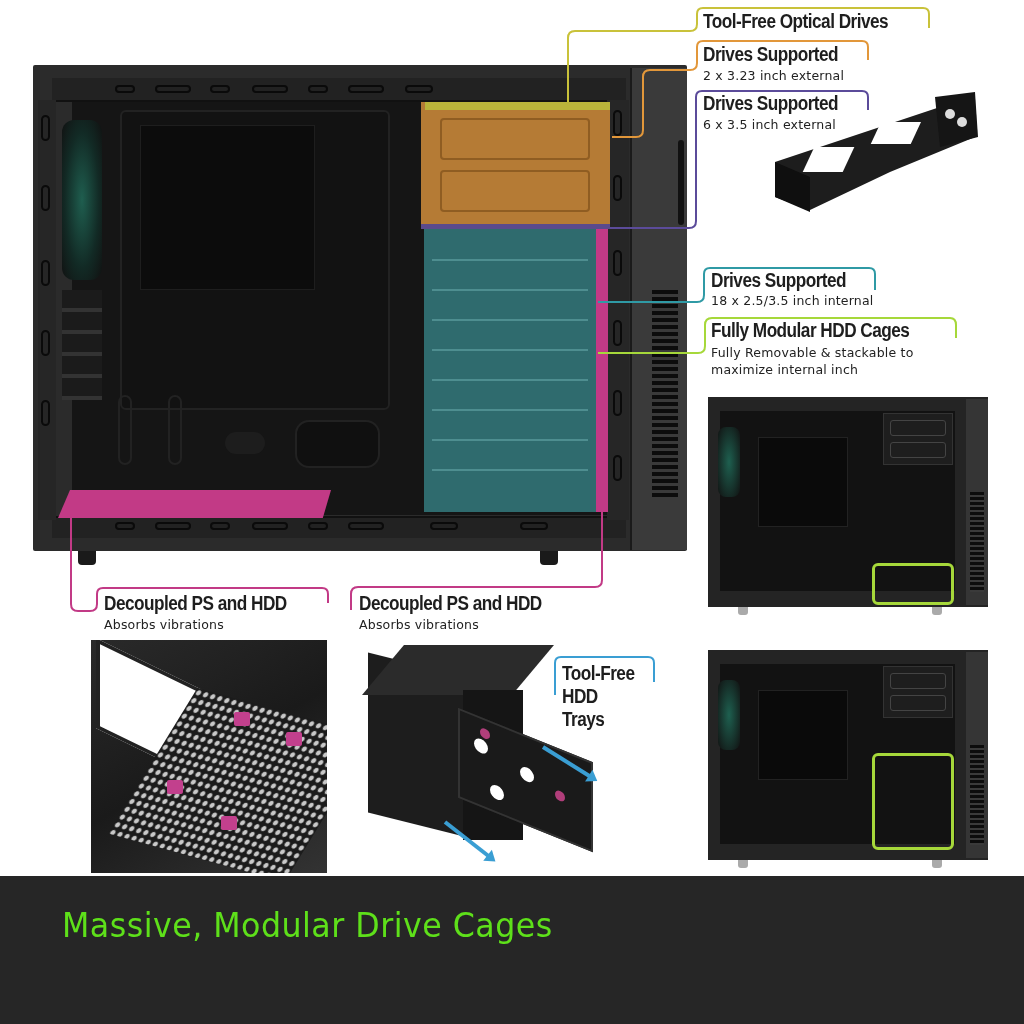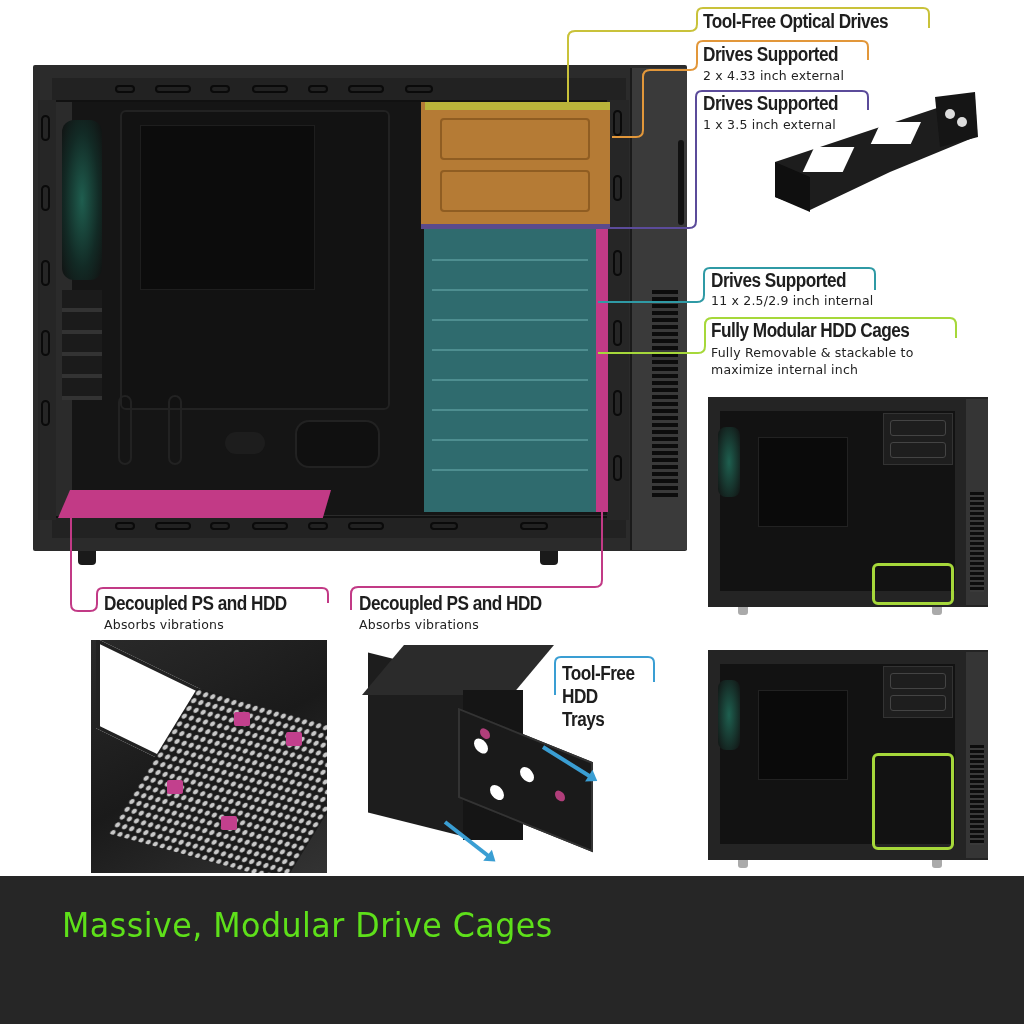--- a/index.html
+++ b/index.html
@@ -167,27 +167,27 @@
   <path d="M71 517 V604 Q71 611 78 611 H90 Q97 611 97 604 V594 Q97 588 103 588 H322 Q328 588 328 594 V603" fill="none" stroke="#c23a86" stroke-width="2"></path>
 
   <path d="M602 512 V580 Q602 587 595 587 H358 Q351 587 351 594 V610" fill="none" stroke="#c23a86" stroke-width="2"></path>
 
   <path d="M555 695 V663 Q555 657 561 657 H648 Q654 657 654 663 V682" fill="none" stroke="#3a9ed3" stroke-width="2"></path>
 </svg>
 
 <div class="c-title" style="left:703px;top:10px;">Tool-Free Optical Drives</div>
 
 <div class="c-title" style="left:703px;top:43px;">Drives Supported</div>
-<div class="c-sub" style="left:703px;top:68px;">2 x 4.33 inch external</div>
+<div class="c-sub" style="left:703px;top:68px;">2 x 3.23 inch external</div>
 
 <div class="c-title" style="left:703px;top:92px;">Drives Supported</div>
-<div class="c-sub" style="left:703px;top:117px;">1 x 3.5 inch external</div>
+<div class="c-sub" style="left:703px;top:117px;">6 x 3.5 inch external</div>
 
 <div class="c-title" style="left:711px;top:269px;">Drives Supported</div>
-<div class="c-sub" style="left:711px;top:293px;">11 x 2.5/2.9 inch internal</div>
+<div class="c-sub" style="left:711px;top:293px;">18 x 2.5/3.5 inch internal</div>
 
 <div class="c-title" style="left:711px;top:319px;">Fully Modular HDD Cages</div>
 <div class="c-sub" style="left:711px;top:345px;">Fully Removable &amp; stackable to</div>
 <div class="c-sub" style="left:711px;top:362px;">maximize internal inch</div>
 
 <div class="c-title" style="left:104px;top:592px;">Decoupled PS and HDD</div>
 <div class="c-sub" style="left:104px;top:617px;">Absorbs vibrations</div>
 
 <div class="c-title" style="left:359px;top:592px;">Decoupled PS and HDD</div>
 <div class="c-sub" style="left:359px;top:617px;">Absorbs vibrations</div>

